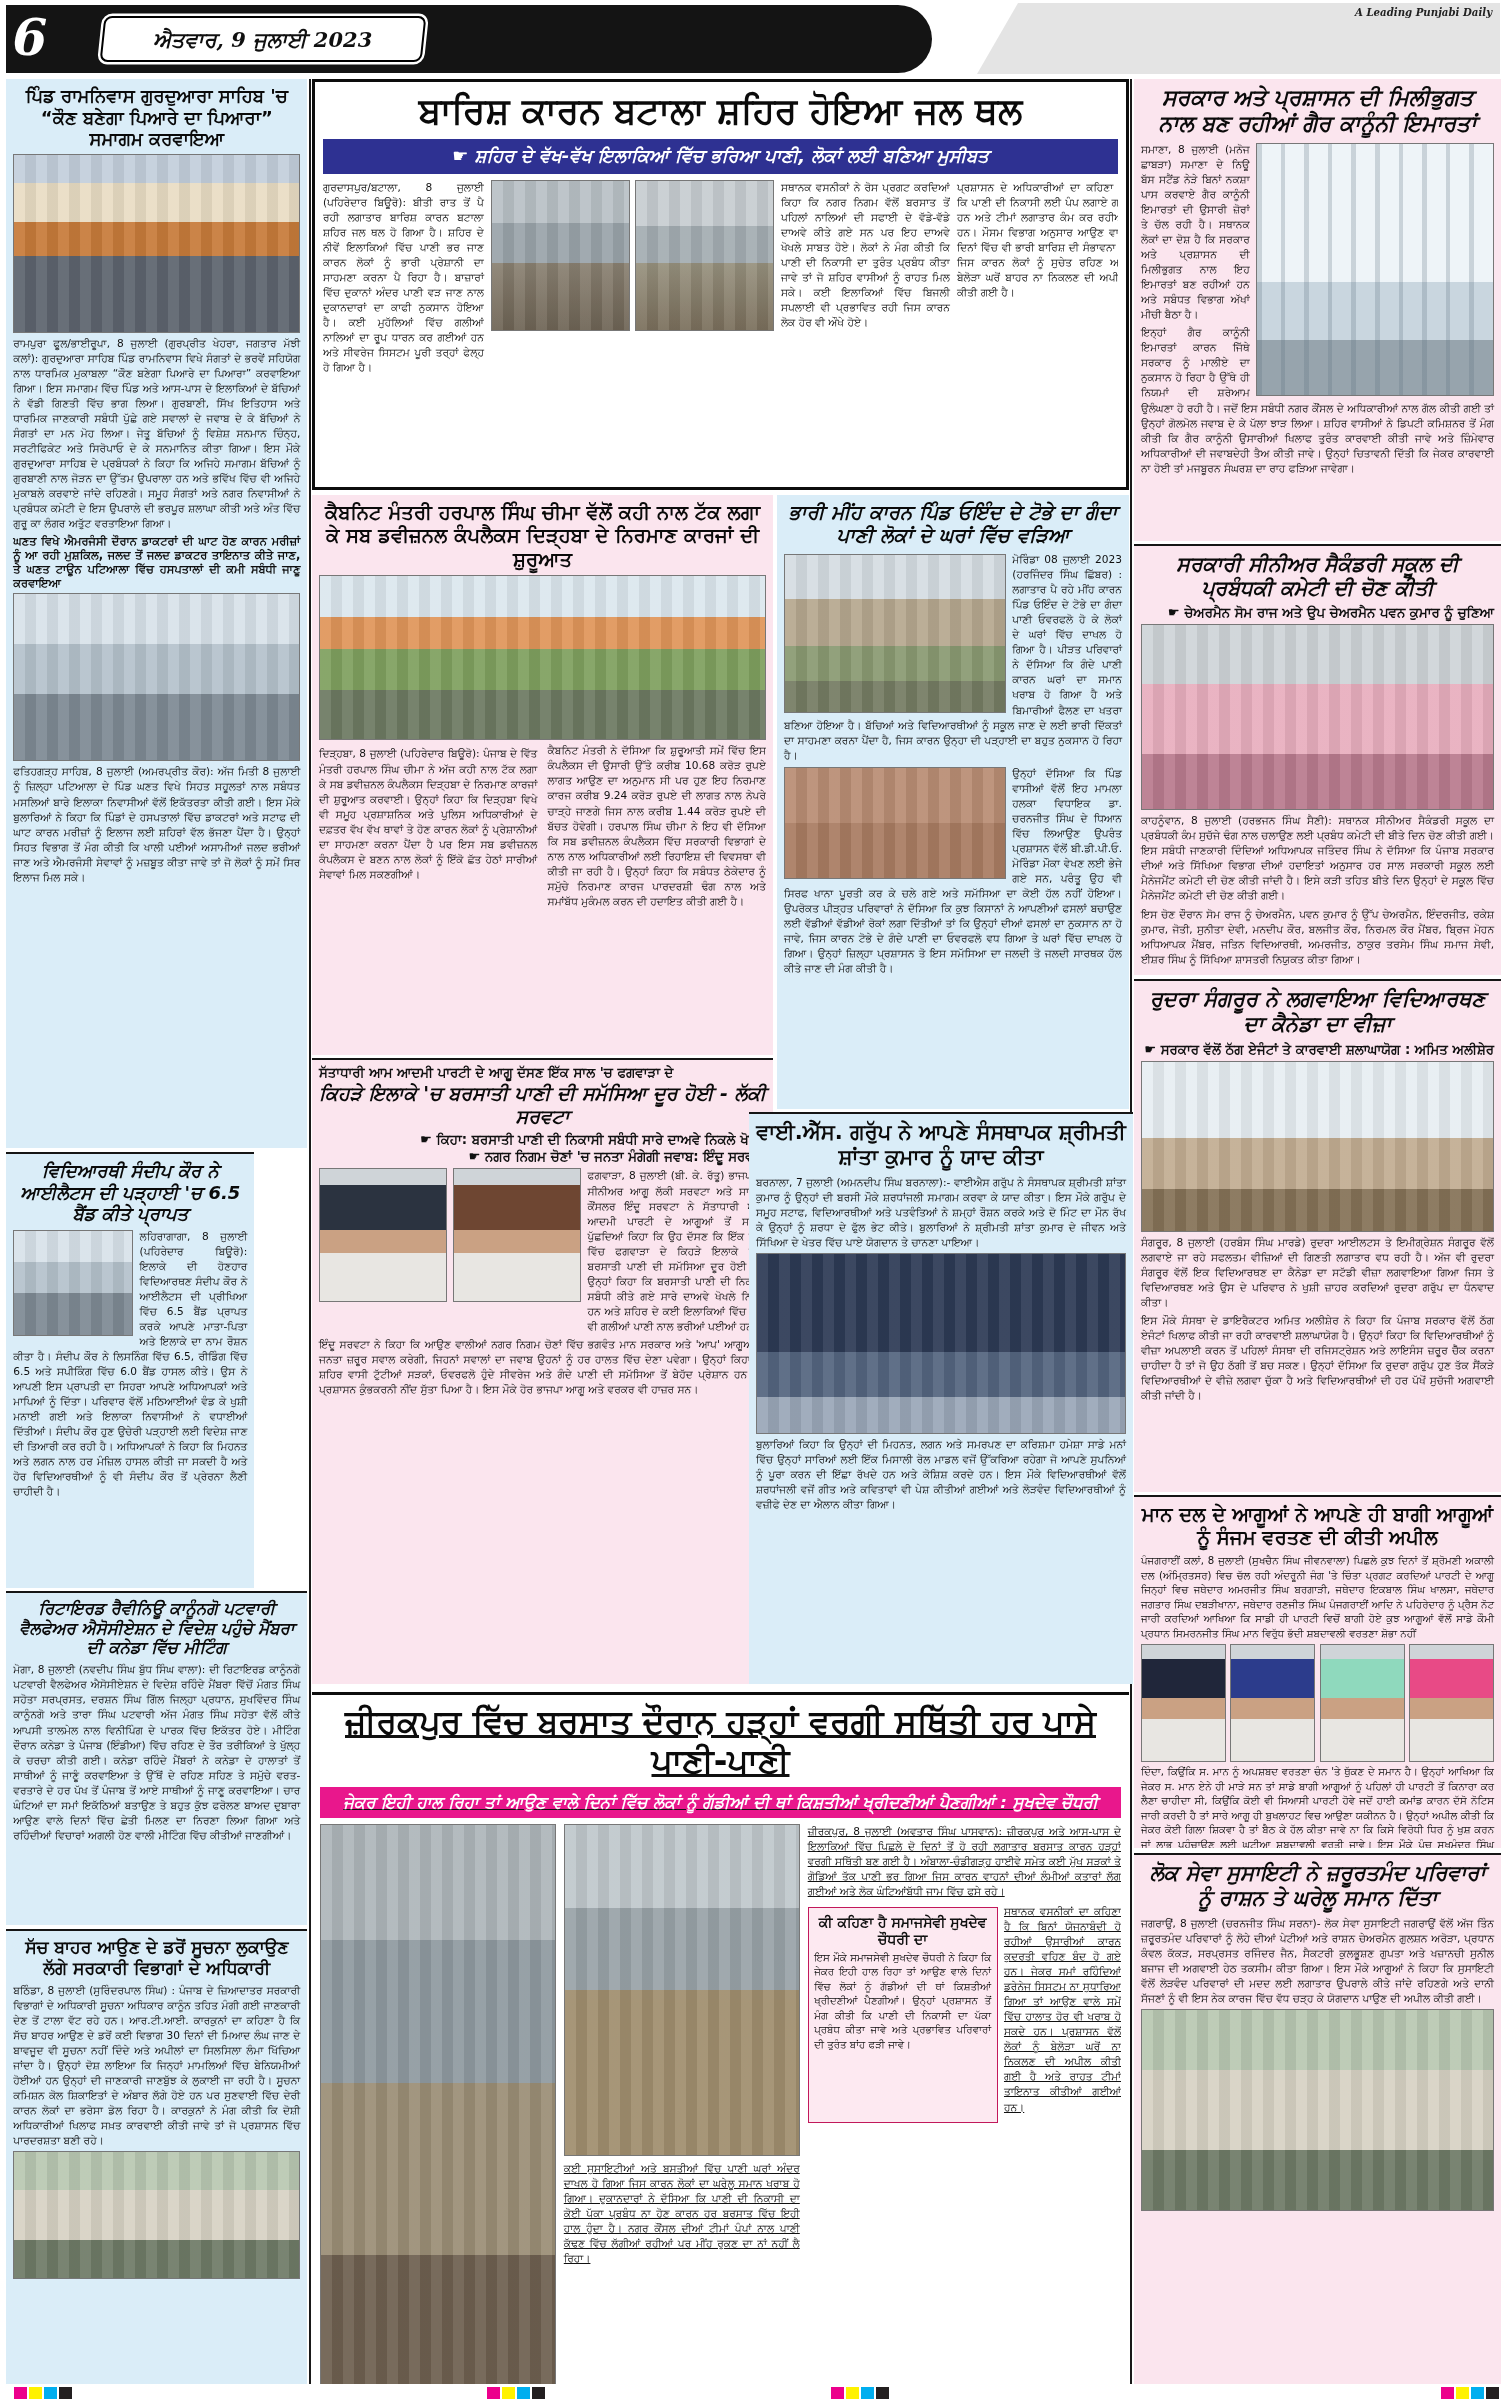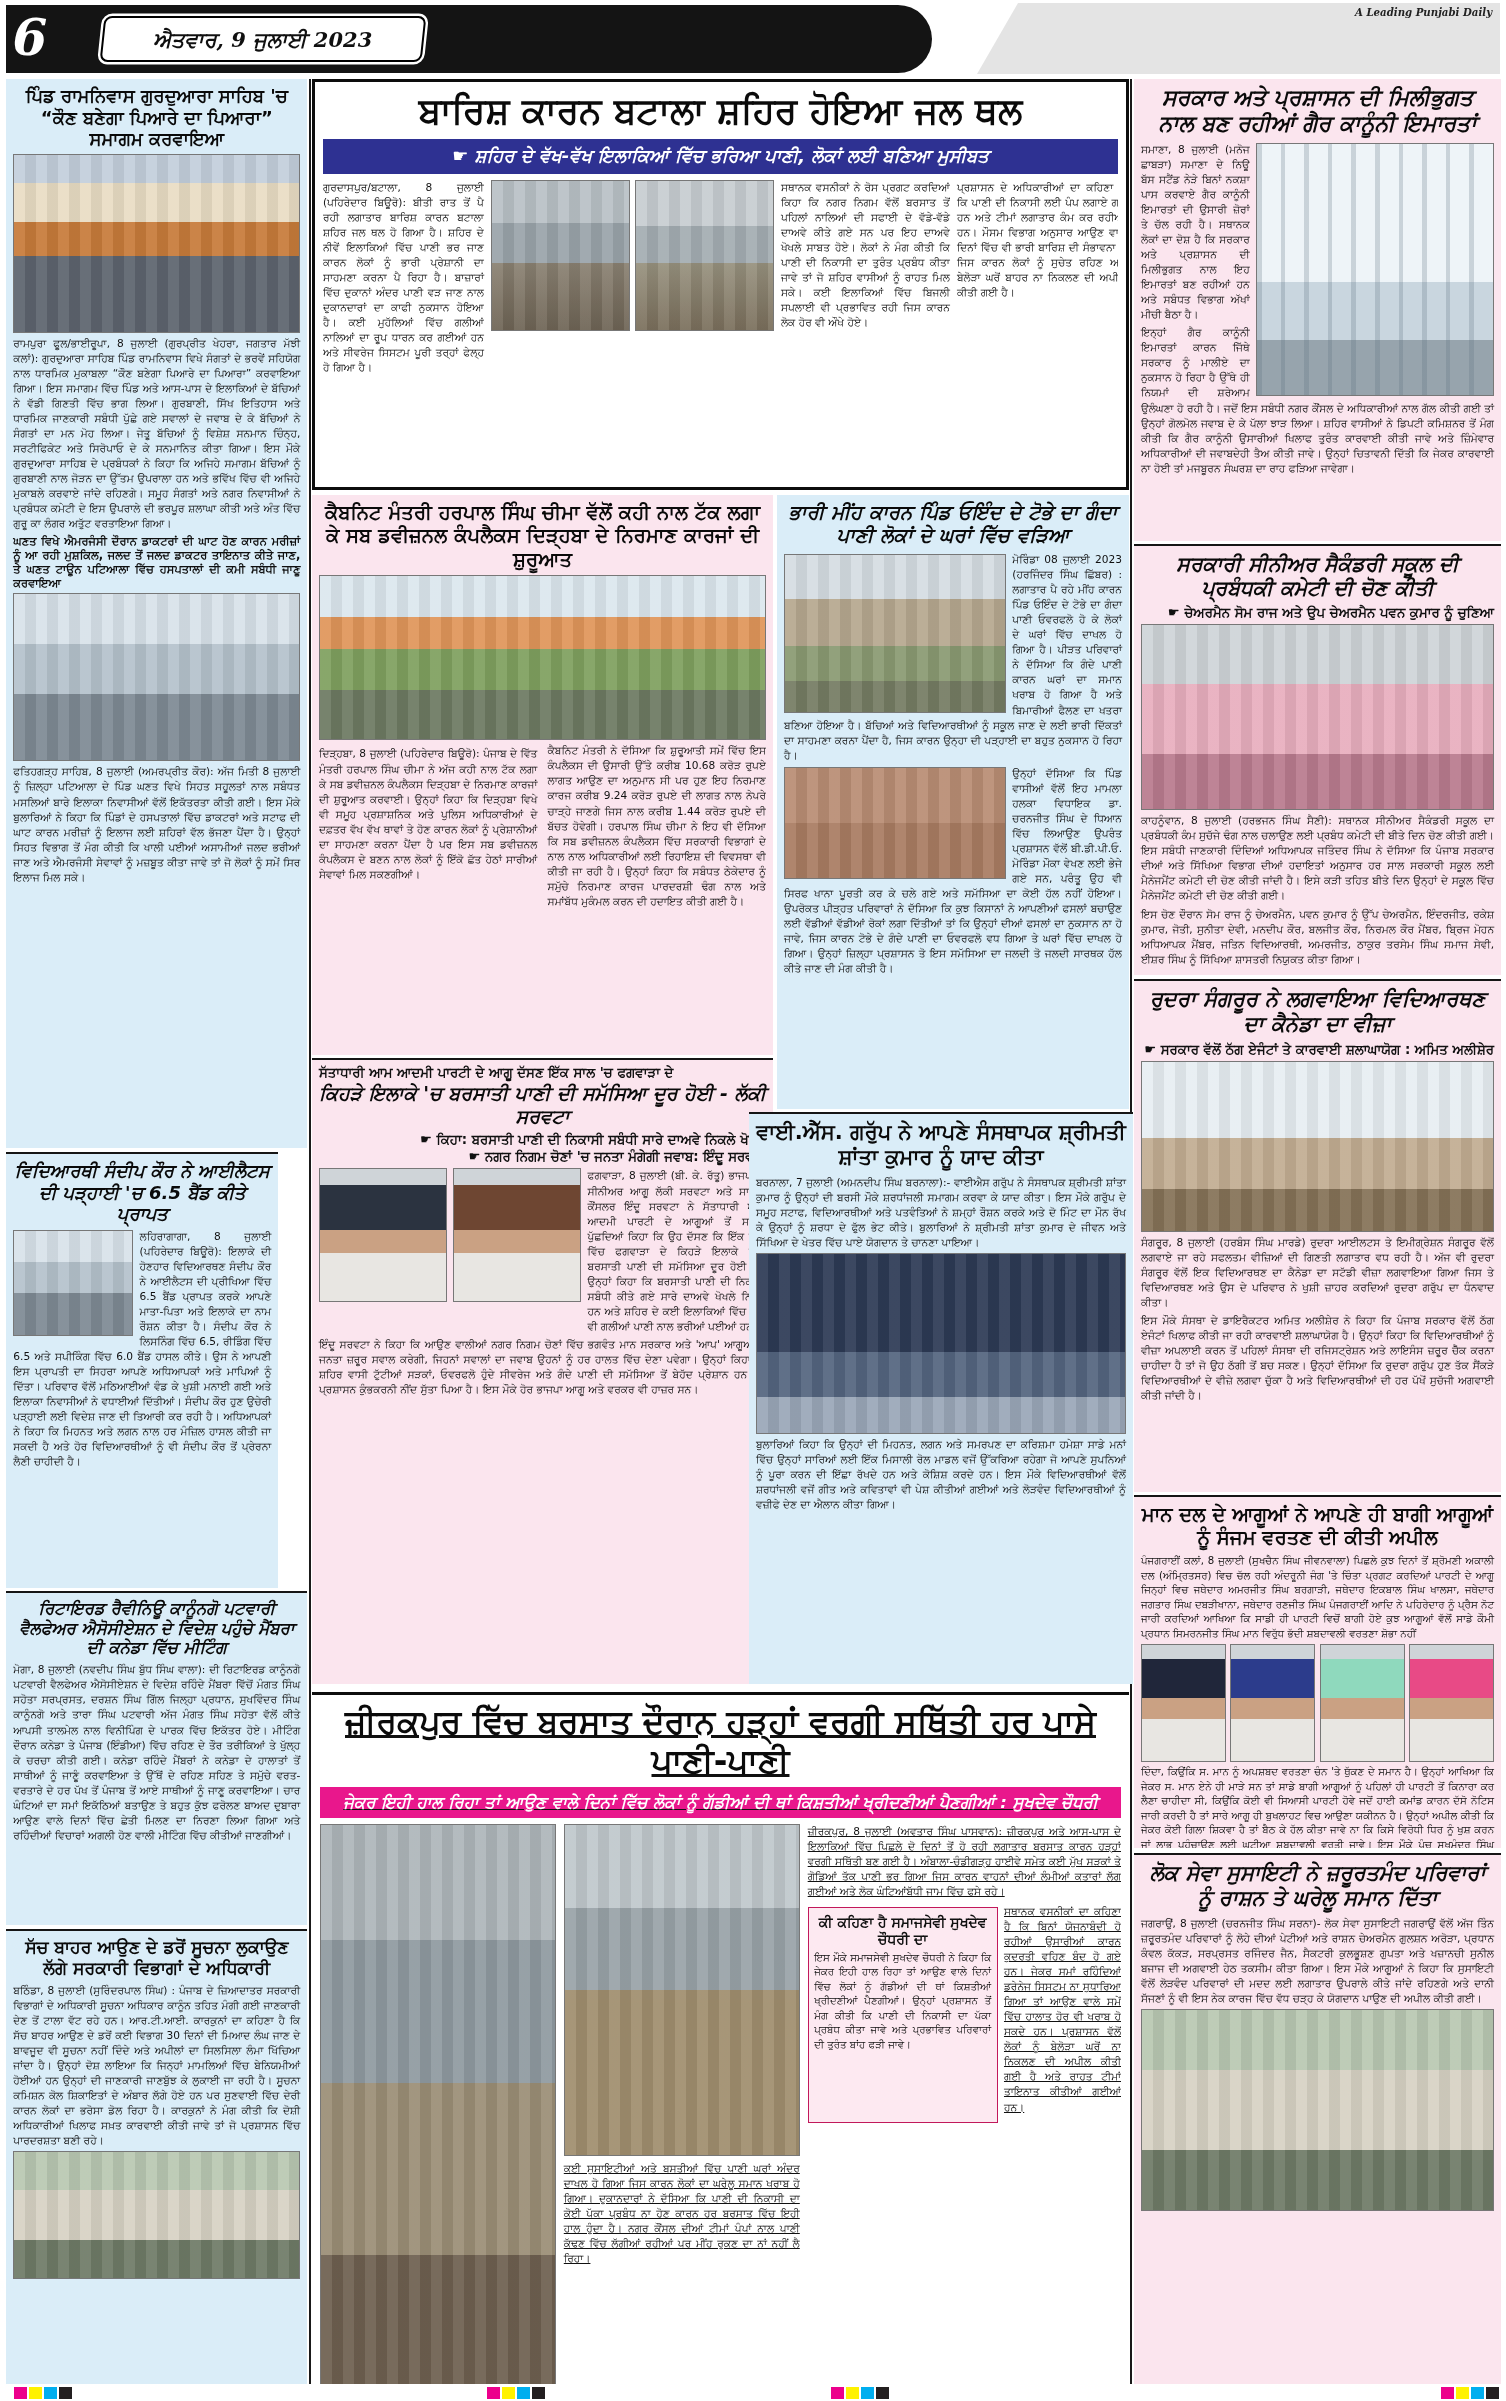--- a/index.html
+++ b/index.html
@@ -62,21 +62,21 @@
 
   <section class="abs art bg-blue" style="left:6.3px;top:79px;width:301px;height:1069px;">
     <h2 class="hl" style="font-size:18px;">ਪਿੰਡ ਰਾਮਨਿਵਾਸ ਗੁਰਦੁਆਰਾ ਸਾਹਿਬ 'ਚ “ਕੌਣ ਬਣੇਗਾ ਪਿਆਰੇ ਦਾ ਪਿਆਰਾ” ਸਮਾਗਮ ਕਰਵਾਇਆ</h2>
     <div class="photo ph-gurdwara" style="height:177px;"></div>
     <p class="body">ਰਾਮਪੁਰਾ ਫੂਲ/ਭਾਈਰੂਪਾ, 8 ਜੁਲਾਈ (ਗੁਰਪ੍ਰੀਤ ਖੇਹਰਾ, ਜਗਤਾਰ ਮੱਝੀ ਕਲਾਂ): ਗੁਰਦੁਆਰਾ ਸਾਹਿਬ ਪਿੰਡ ਰਾਮਨਿਵਾਸ ਵਿਖੇ ਸੰਗਤਾਂ ਦੇ ਭਰਵੇਂ ਸਹਿਯੋਗ ਨਾਲ ਧਾਰਮਿਕ ਮੁਕਾਬਲਾ “ਕੌਣ ਬਣੇਗਾ ਪਿਆਰੇ ਦਾ ਪਿਆਰਾ” ਕਰਵਾਇਆ ਗਿਆ। ਇਸ ਸਮਾਗਮ ਵਿੱਚ ਪਿੰਡ ਅਤੇ ਆਸ-ਪਾਸ ਦੇ ਇਲਾਕਿਆਂ ਦੇ ਬੱਚਿਆਂ ਨੇ ਵੱਡੀ ਗਿਣਤੀ ਵਿੱਚ ਭਾਗ ਲਿਆ। ਗੁਰਬਾਣੀ, ਸਿੱਖ ਇਤਿਹਾਸ ਅਤੇ ਧਾਰਮਿਕ ਜਾਣਕਾਰੀ ਸਬੰਧੀ ਪੁੱਛੇ ਗਏ ਸਵਾਲਾਂ ਦੇ ਜਵਾਬ ਦੇ ਕੇ ਬੱਚਿਆਂ ਨੇ ਸੰਗਤਾਂ ਦਾ ਮਨ ਮੋਹ ਲਿਆ। ਜੇਤੂ ਬੱਚਿਆਂ ਨੂੰ ਵਿਸ਼ੇਸ਼ ਸਨਮਾਨ ਚਿੰਨ੍ਹ, ਸਰਟੀਫਿਕੇਟ ਅਤੇ ਸਿਰੋਪਾਓ ਦੇ ਕੇ ਸਨਮਾਨਿਤ ਕੀਤਾ ਗਿਆ। ਇਸ ਮੌਕੇ ਗੁਰਦੁਆਰਾ ਸਾਹਿਬ ਦੇ ਪ੍ਰਬੰਧਕਾਂ ਨੇ ਕਿਹਾ ਕਿ ਅਜਿਹੇ ਸਮਾਗਮ ਬੱਚਿਆਂ ਨੂੰ ਗੁਰਬਾਣੀ ਨਾਲ ਜੋੜਨ ਦਾ ਉੱਤਮ ਉਪਰਾਲਾ ਹਨ ਅਤੇ ਭਵਿੱਖ ਵਿੱਚ ਵੀ ਅਜਿਹੇ ਮੁਕਾਬਲੇ ਕਰਵਾਏ ਜਾਂਦੇ ਰਹਿਣਗੇ। ਸਮੂਹ ਸੰਗਤਾਂ ਅਤੇ ਨਗਰ ਨਿਵਾਸੀਆਂ ਨੇ ਪ੍ਰਬੰਧਕ ਕਮੇਟੀ ਦੇ ਇਸ ਉਪਰਾਲੇ ਦੀ ਭਰਪੂਰ ਸ਼ਲਾਘਾ ਕੀਤੀ ਅਤੇ ਅੰਤ ਵਿੱਚ ਗੁਰੂ ਕਾ ਲੰਗਰ ਅਤੁੱਟ ਵਰਤਾਇਆ ਗਿਆ।</p>
     <p class="note">ਘਣਤ ਵਿਖੇ ਐਮਰਜੰਸੀ ਦੌਰਾਨ ਡਾਕਟਰਾਂ ਦੀ ਘਾਟ ਹੋਣ ਕਾਰਨ ਮਰੀਜ਼ਾਂ ਨੂੰ ਆ ਰਹੀ ਮੁਸ਼ਕਿਲ, ਜਲਦ ਤੋਂ ਜਲਦ ਡਾਕਟਰ ਤਾਇਨਾਤ ਕੀਤੇ ਜਾਣ, ਤੇ ਘਣਤ ਟਾਊਨ ਪਟਿਆਲਾ ਵਿੱਚ ਹਸਪਤਾਲਾਂ ਦੀ ਕਮੀ ਸਬੰਧੀ ਜਾਣੂ ਕਰਵਾਇਆ</p>
     <div class="photo ph-cert" style="height:166px;"></div>
     <p class="body">ਫਤਿਹਗੜ੍ਹ ਸਾਹਿਬ, 8 ਜੁਲਾਈ (ਅਮਰਪ੍ਰੀਤ ਕੌਰ): ਅੱਜ ਮਿਤੀ 8 ਜੁਲਾਈ ਨੂੰ ਜ਼ਿਲ੍ਹਾ ਪਟਿਆਲਾ ਦੇ ਪਿੰਡ ਘਣਤ ਵਿਖੇ ਸਿਹਤ ਸਹੂਲਤਾਂ ਨਾਲ ਸਬੰਧਤ ਮਸਲਿਆਂ ਬਾਰੇ ਇਲਾਕਾ ਨਿਵਾਸੀਆਂ ਵੱਲੋਂ ਇਕੱਤਰਤਾ ਕੀਤੀ ਗਈ। ਇਸ ਮੌਕੇ ਬੁਲਾਰਿਆਂ ਨੇ ਕਿਹਾ ਕਿ ਪਿੰਡਾਂ ਦੇ ਹਸਪਤਾਲਾਂ ਵਿੱਚ ਡਾਕਟਰਾਂ ਅਤੇ ਸਟਾਫ ਦੀ ਘਾਟ ਕਾਰਨ ਮਰੀਜ਼ਾਂ ਨੂੰ ਇਲਾਜ ਲਈ ਸ਼ਹਿਰਾਂ ਵੱਲ ਭੱਜਣਾ ਪੈਂਦਾ ਹੈ। ਉਨ੍ਹਾਂ ਸਿਹਤ ਵਿਭਾਗ ਤੋਂ ਮੰਗ ਕੀਤੀ ਕਿ ਖਾਲੀ ਪਈਆਂ ਅਸਾਮੀਆਂ ਜਲਦ ਭਰੀਆਂ ਜਾਣ ਅਤੇ ਐਮਰਜੰਸੀ ਸੇਵਾਵਾਂ ਨੂੰ ਮਜ਼ਬੂਤ ਕੀਤਾ ਜਾਵੇ ਤਾਂ ਜੋ ਲੋਕਾਂ ਨੂੰ ਸਮੇਂ ਸਿਰ ਇਲਾਜ ਮਿਲ ਸਕੇ।</p>
   </section>
 
-  <section class="abs art bg-blue" style="left:6.3px;top:1152px;width:272px;height:436px;border-top:2.4px solid #151515;">
+  <section class="abs art bg-blue" style="left:6.3px;top:1152px;width:248px;height:436px;border-top:2.4px solid #151515;">
     <h2 class="hl it" style="font-size:18px;">ਵਿਦਿਆਰਥੀ ਸੰਦੀਪ ਕੌਰ ਨੇ ਆਈਲੈਟਸ ਦੀ ਪੜ੍ਹਾਈ 'ਚ 6.5 ਬੈਂਡ ਕੀਤੇ ਪ੍ਰਾਪਤ</h2>
     <div class="photo ph-cert" style="float:left;width:118px;height:104px;margin:1.6px 6.3px 3.1px 0;"></div>
     <p class="body">ਲਹਿਰਾਗਾਗਾ, 8 ਜੁਲਾਈ (ਪਹਿਰੇਦਾਰ ਬਿਊਰੋ): ਇਲਾਕੇ ਦੀ ਹੋਣਹਾਰ ਵਿਦਿਆਰਥਣ ਸੰਦੀਪ ਕੌਰ ਨੇ ਆਈਲੈਟਸ ਦੀ ਪ੍ਰੀਖਿਆ ਵਿੱਚ 6.5 ਬੈਂਡ ਪ੍ਰਾਪਤ ਕਰਕੇ ਆਪਣੇ ਮਾਤਾ-ਪਿਤਾ ਅਤੇ ਇਲਾਕੇ ਦਾ ਨਾਮ ਰੌਸ਼ਨ ਕੀਤਾ ਹੈ। ਸੰਦੀਪ ਕੌਰ ਨੇ ਲਿਸਨਿੰਗ ਵਿੱਚ 6.5, ਰੀਡਿੰਗ ਵਿੱਚ 6.5 ਅਤੇ ਸਪੀਕਿੰਗ ਵਿੱਚ 6.0 ਬੈਂਡ ਹਾਸਲ ਕੀਤੇ। ਉਸ ਨੇ ਆਪਣੀ ਇਸ ਪ੍ਰਾਪਤੀ ਦਾ ਸਿਹਰਾ ਆਪਣੇ ਅਧਿਆਪਕਾਂ ਅਤੇ ਮਾਪਿਆਂ ਨੂੰ ਦਿੱਤਾ। ਪਰਿਵਾਰ ਵੱਲੋਂ ਮਠਿਆਈਆਂ ਵੰਡ ਕੇ ਖੁਸ਼ੀ ਮਨਾਈ ਗਈ ਅਤੇ ਇਲਾਕਾ ਨਿਵਾਸੀਆਂ ਨੇ ਵਧਾਈਆਂ ਦਿੱਤੀਆਂ। ਸੰਦੀਪ ਕੌਰ ਹੁਣ ਉਚੇਰੀ ਪੜ੍ਹਾਈ ਲਈ ਵਿਦੇਸ਼ ਜਾਣ ਦੀ ਤਿਆਰੀ ਕਰ ਰਹੀ ਹੈ। ਅਧਿਆਪਕਾਂ ਨੇ ਕਿਹਾ ਕਿ ਮਿਹਨਤ ਅਤੇ ਲਗਨ ਨਾਲ ਹਰ ਮੰਜ਼ਿਲ ਹਾਸਲ ਕੀਤੀ ਜਾ ਸਕਦੀ ਹੈ ਅਤੇ ਹੋਰ ਵਿਦਿਆਰਥੀਆਂ ਨੂੰ ਵੀ ਸੰਦੀਪ ਕੌਰ ਤੋਂ ਪ੍ਰੇਰਨਾ ਲੈਣੀ ਚਾਹੀਦੀ ਹੈ।</p>
   </section>
 
   <section class="abs art bg-blue" style="left:6.3px;top:1591px;width:301px;height:334px;border-top:2.4px solid #151515;">
     <h2 class="hl it" style="font-size:16.5px;">ਰਿਟਾਇਰਡ ਰੈਵੀਨਿਊ ਕਾਨੂੰਨਗੋ ਪਟਵਾਰੀ ਵੈਲਫੇਅਰ ਐਸੋਸੀਏਸ਼ਨ ਦੇ ਵਿਦੇਸ਼ ਪਹੁੰਚੇ ਮੈਂਬਰਾ ਦੀ ਕਨੇਡਾ ਵਿੱਚ ਮੀਟਿੰਗ</h2>
     <p class="body">ਮੋਗਾ, 8 ਜੁਲਾਈ (ਨਵਦੀਪ ਸਿੰਘ ਬੁੱਧ ਸਿੰਘ ਵਾਲਾ): ਦੀ ਰਿਟਾਇਰਡ ਕਾਨੂੰਨਗੋ ਪਟਵਾਰੀ ਵੈਲਫੇਅਰ ਐਸੋਸੀਏਸ਼ਨ ਦੇ ਵਿਦੇਸ਼ ਰਹਿੰਦੇ ਮੈਂਬਰਾ ਵਿੱਚੋਂ ਮੰਗਤ ਸਿੰਘ ਸਹੋਤਾ ਸਰਪ੍ਰਸਤ, ਦਰਸ਼ਨ ਸਿੰਘ ਗਿੱਲ ਜਿਲ੍ਹਾ ਪ੍ਰਧਾਨ, ਸੁਖਵਿੰਦਰ ਸਿੰਘ ਕਾਨੂੰਨਗੋ ਅਤੇ ਤਾਰਾ ਸਿੰਘ ਪਟਵਾਰੀ ਅੱਜ ਮੰਗਤ ਸਿੰਘ ਸਹੋਤਾ ਵੱਲੋਂ ਕੀਤੇ ਆਪਸੀ ਤਾਲਮੇਲ ਨਾਲ ਵਿਨੀਪਿੰਗ ਦੇ ਪਾਰਕ ਵਿੱਚ ਇਕੱਤਰ ਹੋਏ। ਮੀਟਿੰਗ ਦੌਰਾਨ ਕਨੇਡਾ ਤੇ ਪੰਜਾਬ (ਇੰਡੀਆ) ਵਿੱਚ ਰਹਿਣ ਦੇ ਤੌਰ ਤਰੀਕਿਆਂ ਤੇ ਖੁੱਲ੍ਹ ਕੇ ਚਰਚਾ ਕੀਤੀ ਗਈ। ਕਨੇਡਾ ਰਹਿੰਦੇ ਮੈਂਬਰਾਂ ਨੇ ਕਨੇਡਾ ਦੇ ਹਾਲਾਤਾਂ ਤੋਂ ਸਾਥੀਆਂ ਨੂੰ ਜਾਣੂੰ ਕਰਵਾਇਆ ਤੇ ਉੱਥੋਂ ਦੇ ਰਹਿਣ ਸਹਿਣ ਤੇ ਸਮੁੱਚੇ ਵਰਤ-ਵਰਤਾਰੇ ਦੇ ਹਰ ਪੱਖ ਤੋਂ ਪੰਜਾਬ ਤੋਂ ਆਏ ਸਾਥੀਆਂ ਨੂੰ ਜਾਣੂ ਕਰਵਾਇਆ। ਚਾਰ ਘੰਟਿਆਂ ਦਾ ਸਮਾਂ ਇਕੱਠਿਆਂ ਬਤਾਉਣ ਤੇ ਬਹੁਤ ਕੁੱਝ ਫਰੋਲਣ ਬਾਅਦ ਦੁਬਾਰਾ ਆਉਣ ਵਾਲੇ ਦਿਨਾਂ ਵਿੱਚ ਛੇਤੀ ਮਿਲਣ ਦਾ ਨਿਰਣਾ ਲਿਆ ਗਿਆ ਅਤੇ ਰਹਿੰਦੀਆਂ ਵਿਚਾਰਾਂ ਅਗਲੀ ਹੋਣ ਵਾਲੀ ਮੀਟਿੰਗ ਵਿੱਚ ਕੀਤੀਆਂ ਜਾਣਗੀਆਂ।</p>
   </section>
 

